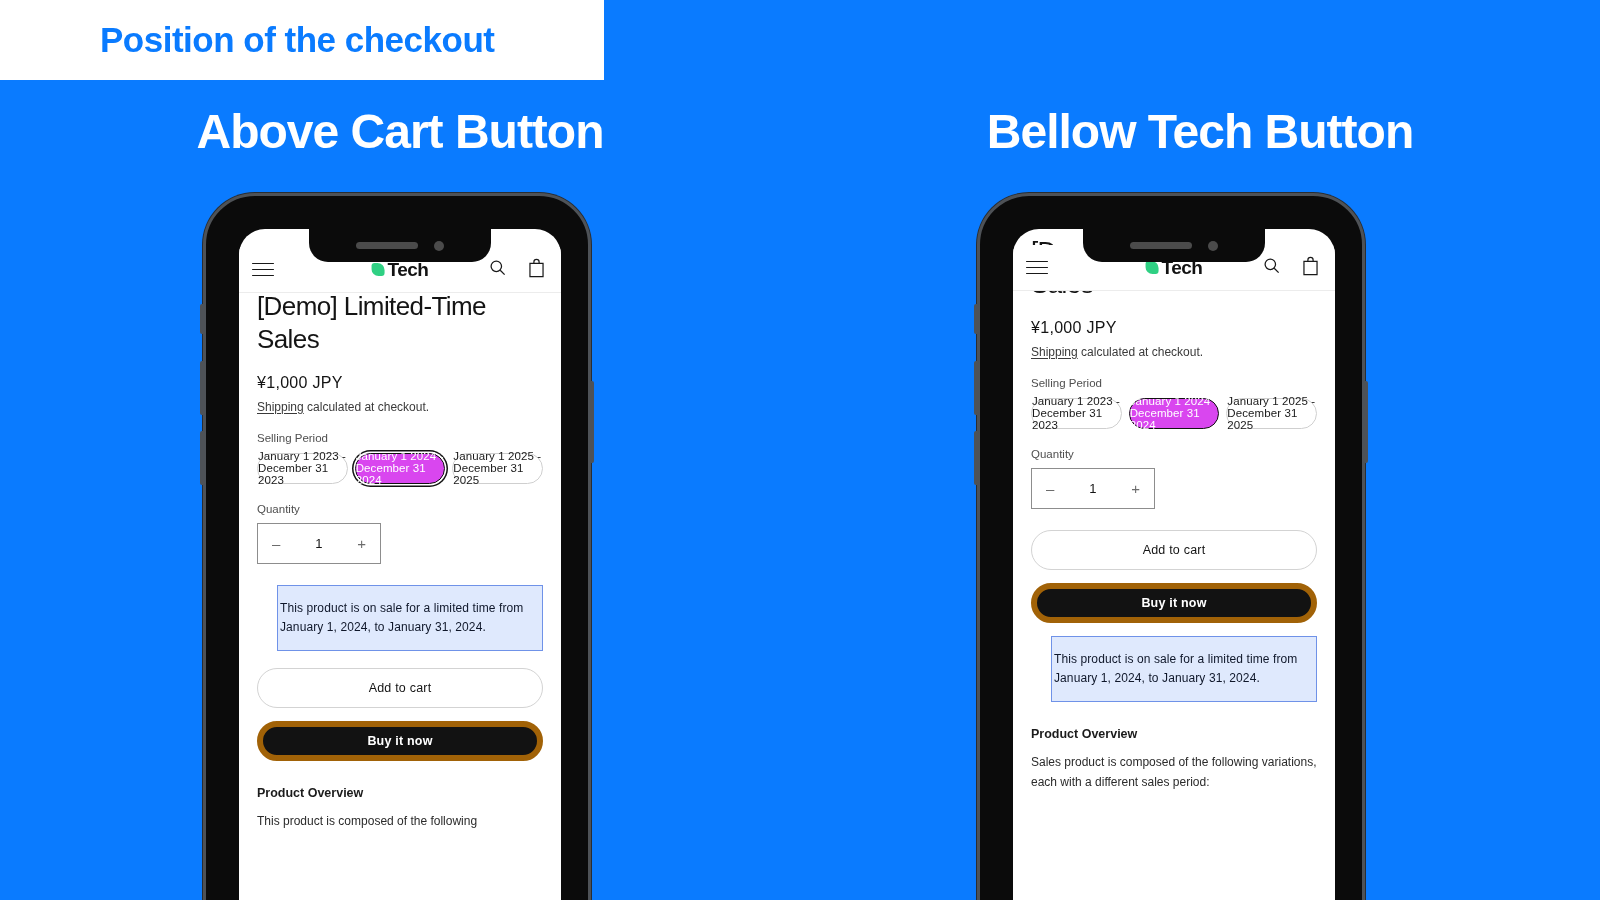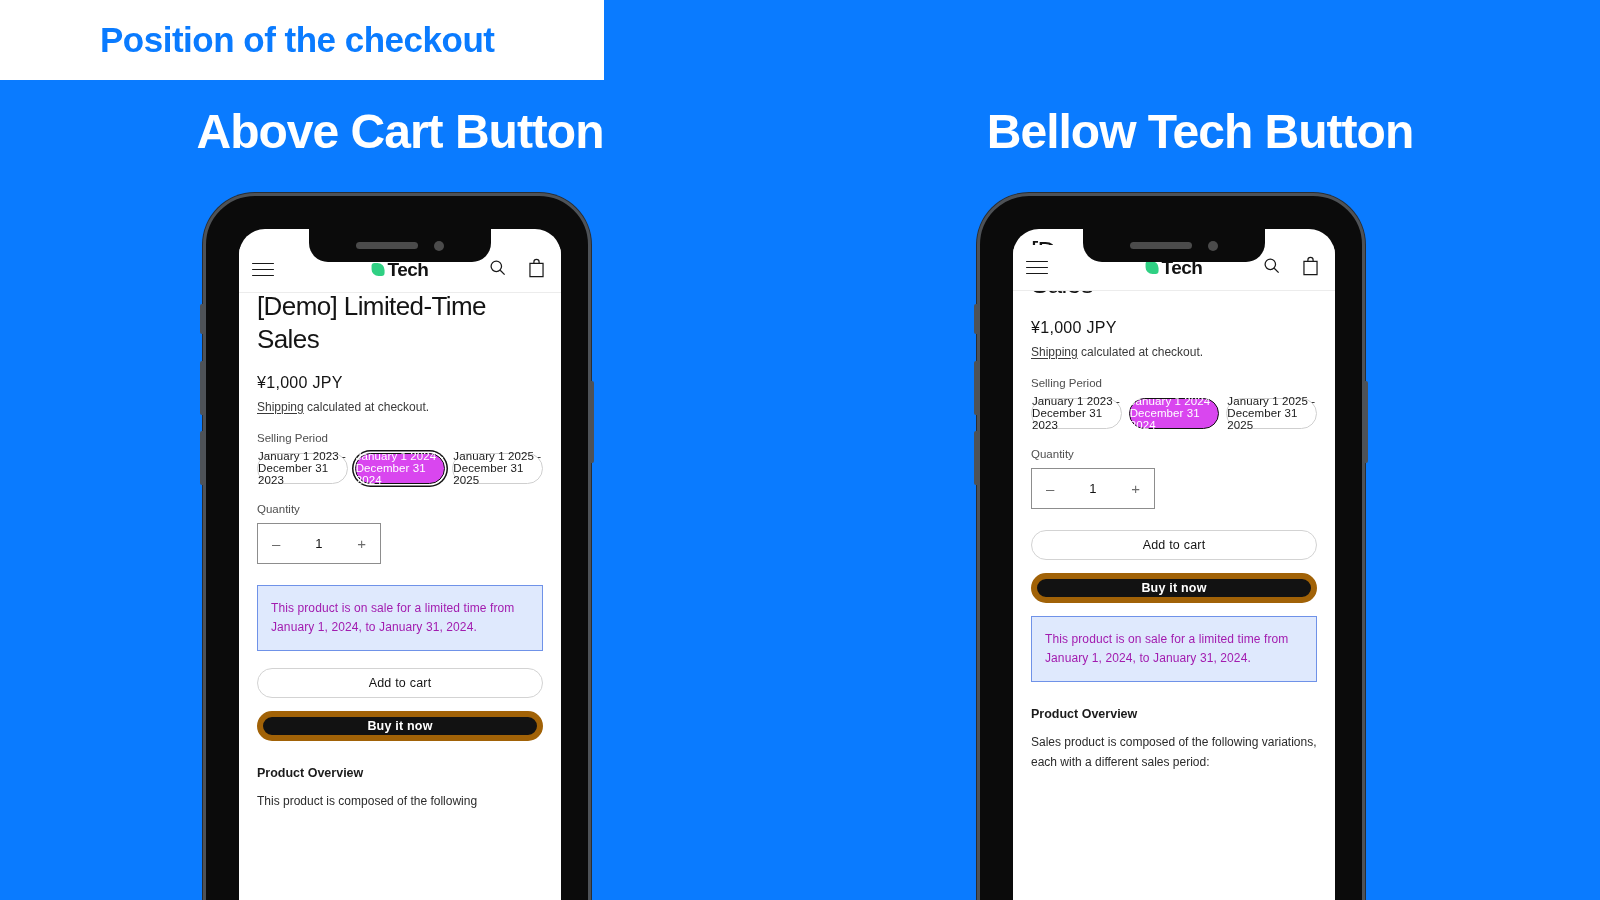--- a/index.html
+++ b/index.html
@@ -172,30 +172,31 @@
     display: flex; align-items: center; justify-content: space-between;
     padding: 0 14px;
     margin-bottom: 21px;
   }
   .qty-btn { font-size: 15px; color: #6c6c6c; line-height: 1; }
   .qty-val { font-size: 13px; color: #141414; }
 
   .notice {
     background: #dfe9fd;
     border: 1px solid #6f92e8;
-    padding: 13px 13px;
-    color: #a21caf;
+    padding: 13px 2px;
+    color: #0f172a;
     font-size: 12px;
     line-height: 1.62;
     letter-spacing: 0.1px;
     margin-bottom: 17px;
+    margin-left: 20px;
   }
 
   .cta {
-    height: 30px; border-radius: 22px;
+    height: 40px; border-radius: 22px;
     display: flex; align-items: center; justify-content: center;
     font-size: 12.5px; letter-spacing: 0.2px;
     margin-bottom: 13px;
   }
   .cta-secondary { background: #ffffff; border: 1px solid #d3d3d3; color: #141414; }
   .cta-primary { background: #121212; color: #ffffff; font-weight: 700; border: 6px solid #a16207; }
 
   .section-h {
     font-size: 12.5px; font-weight: 700; color: #1b1b1b;
     margin-top: 25px; margin-bottom: 12px;

